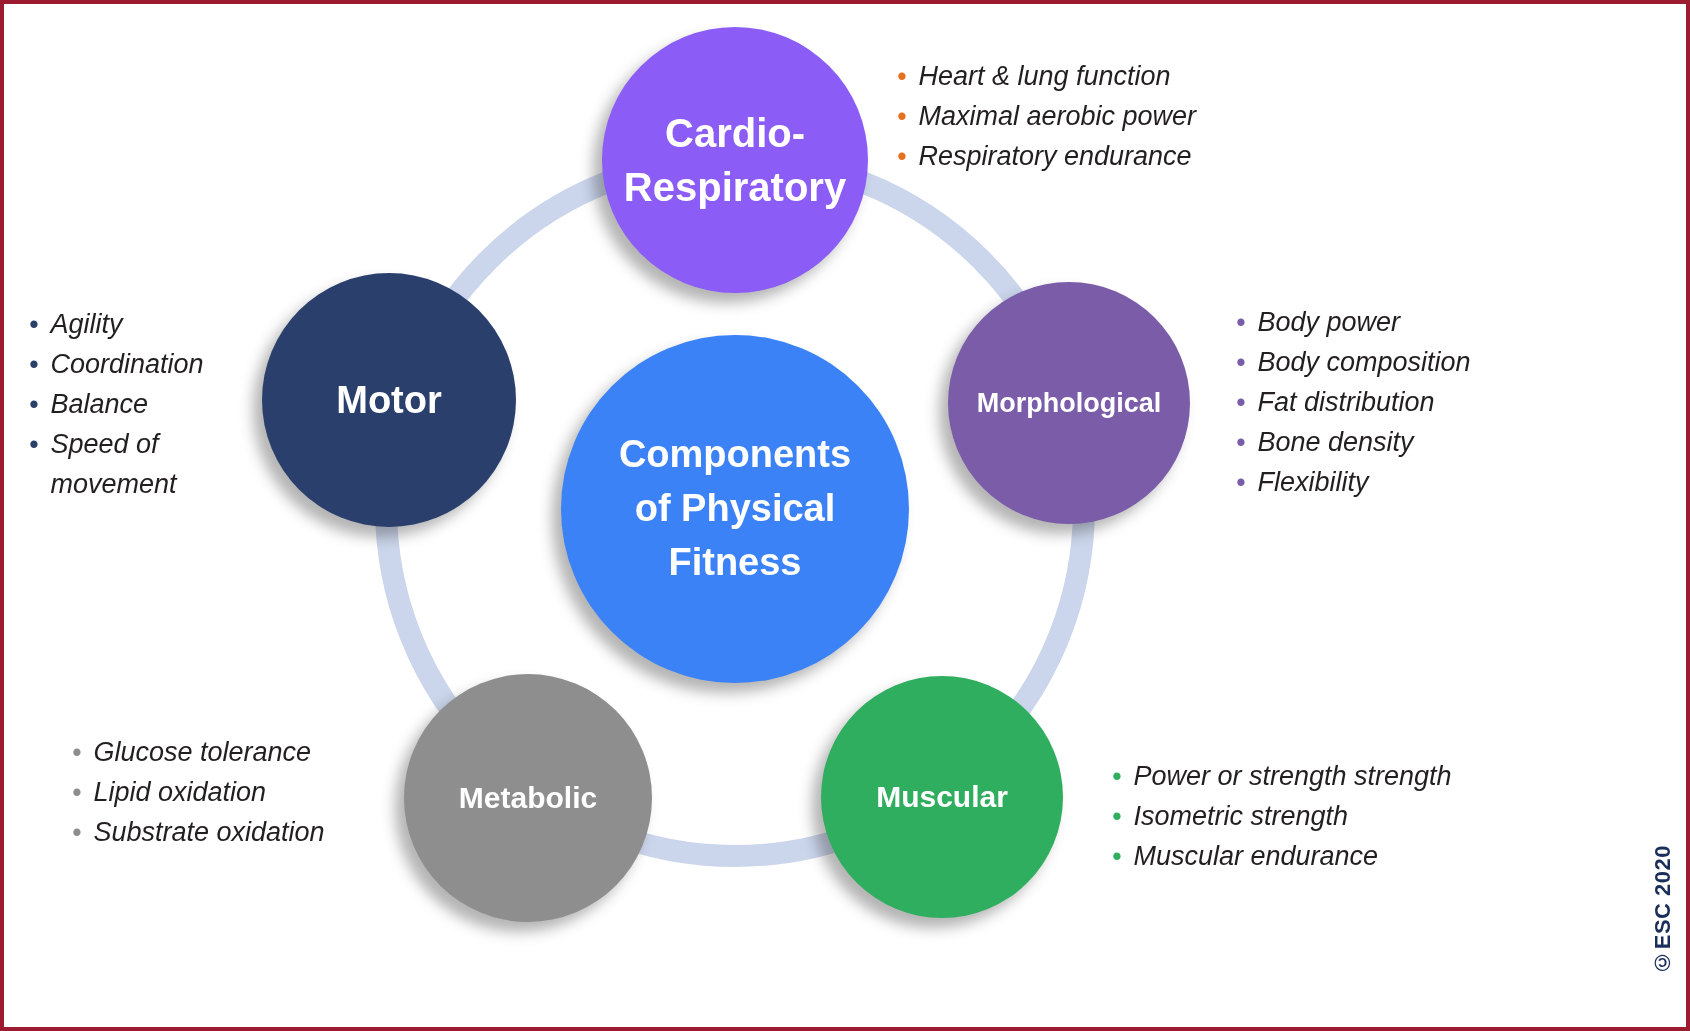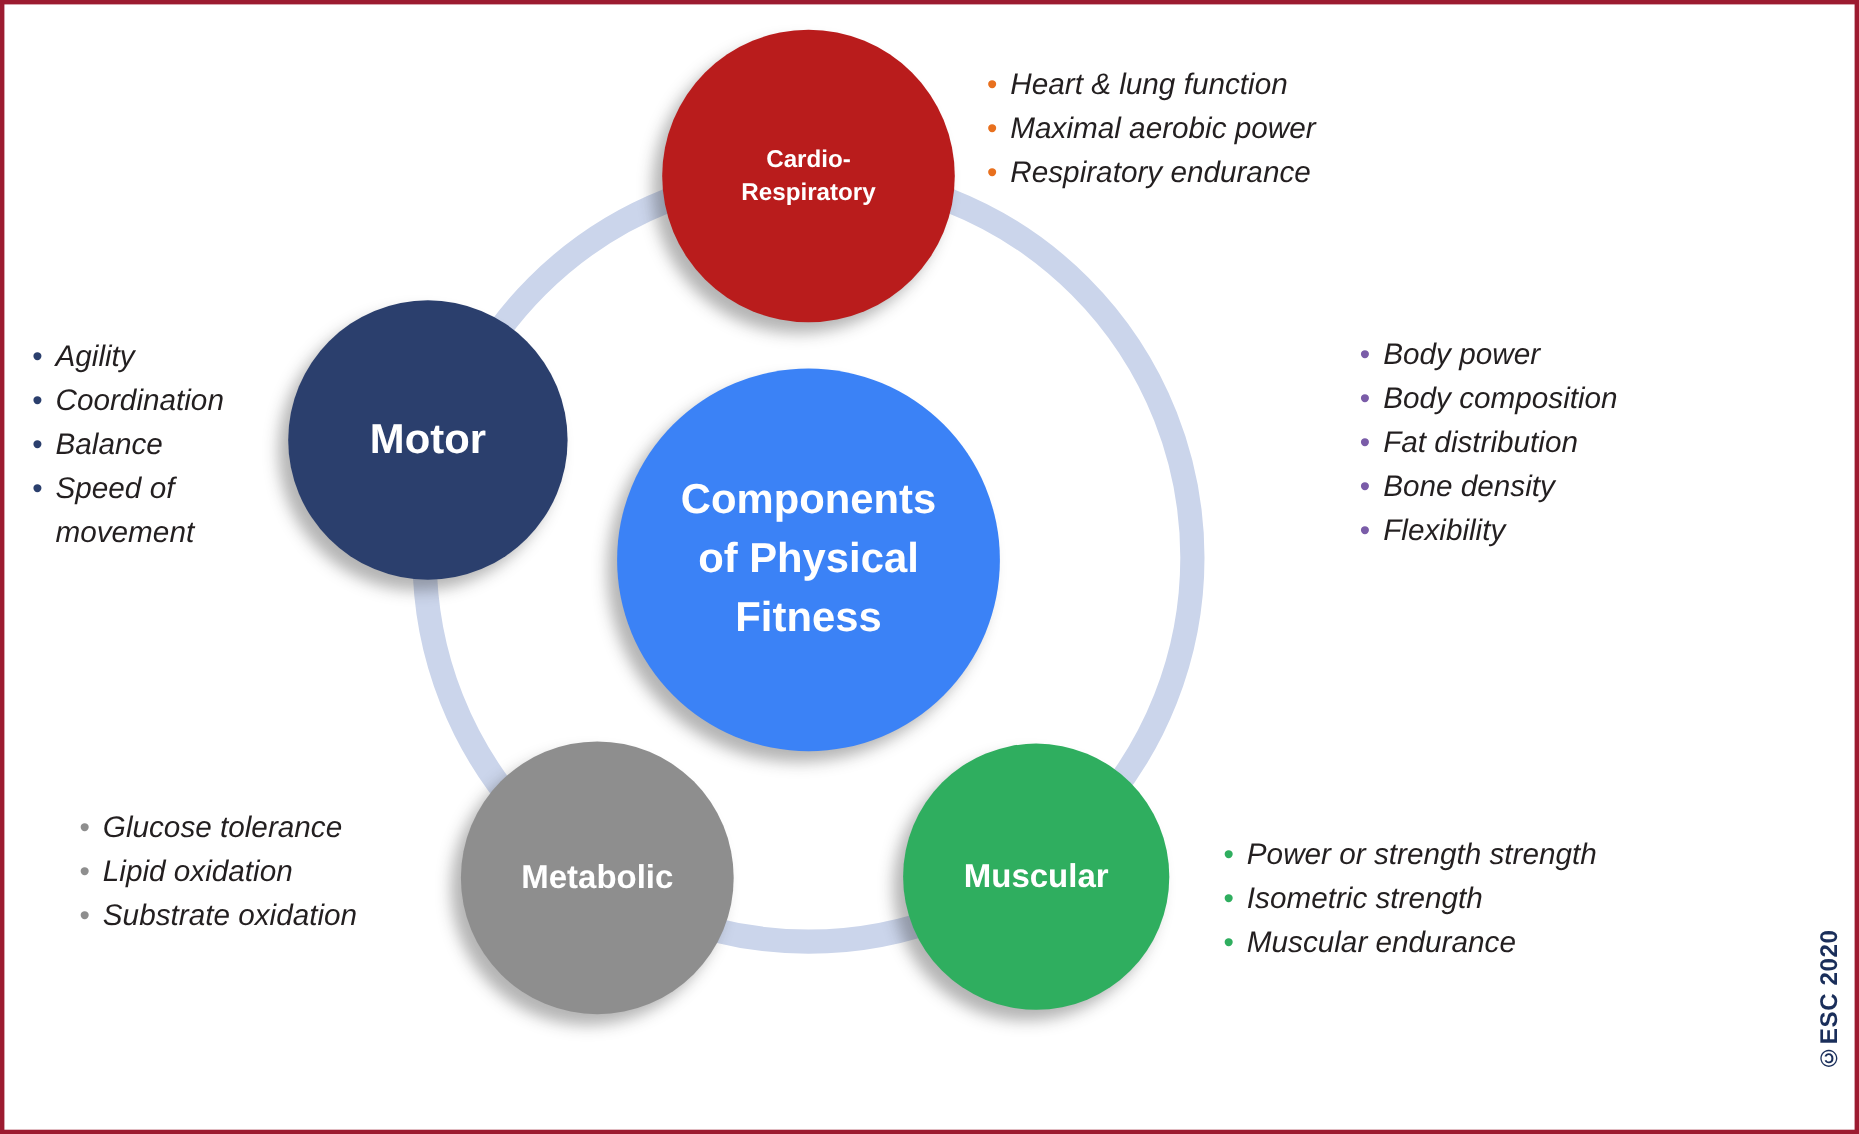--- a/index.html
+++ b/index.html
@@ -42,36 +42,36 @@
     white-space: pre-line;
   }
   .c-center {
     left: 557px; top: 331px; width: 348px; height: 348px;
     background: #3b82f6;
     font-size: 38px;
     line-height: 1.42;
   }
   .c-cardio {
     left: 598px; top: 23px; width: 266px; height: 266px;
-    background: #b91c1c;
-    font-size: 22px;
+    background: #8b5cf6;
+    font-size: 40px;
     line-height: 1.35;
   }
   .c-morpho {
     left: 944px; top: 278px; width: 242px; height: 242px;
     background: #7A5CA8;
     font-size: 27px;
   }
   .c-motor {
     left: 258px; top: 269px; width: 254px; height: 254px;
     background: #2B3F6D;
     font-size: 38px;
   }
   .c-metabolic {
-    left: 415px; top: 670px; width: 248px; height: 248px;
+    left: 400px; top: 670px; width: 248px; height: 248px;
     background: #8E8E8E;
     font-size: 30px;
   }
   .c-muscular {
     left: 817px; top: 672px; width: 242px; height: 242px;
     background: #2FAE5F;
     font-size: 30px;
   }
   
   .bullets {
@@ -124,20 +124,23 @@
 
 <div class="frame">
 
   <div class="ring"></div>
 
   <div class="circle c-cardio">
     <span>Cardio-
 Respiratory</span>
   </div>
 
+  <div class="circle c-morpho">
+    <span>Morphological</span>
+  </div>
 
   <div class="circle c-motor">
     <span>Motor</span>
   </div>
 
   <div class="circle c-metabolic">
     <span>Metabolic</span>
   </div>
 
   <div class="circle c-muscular">

